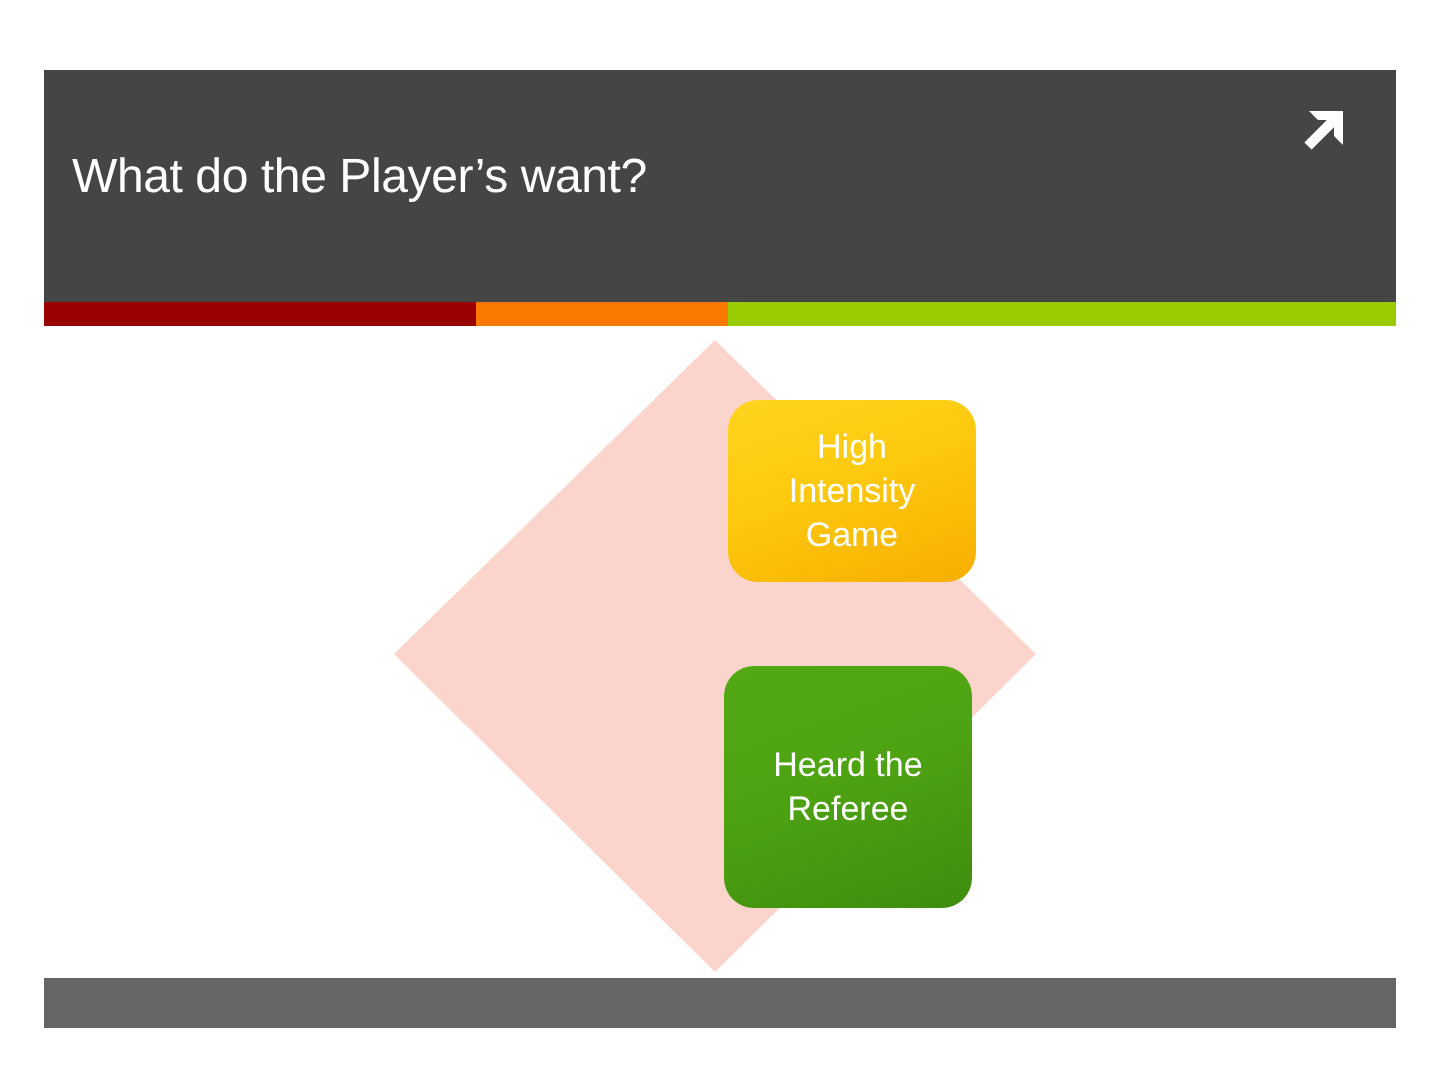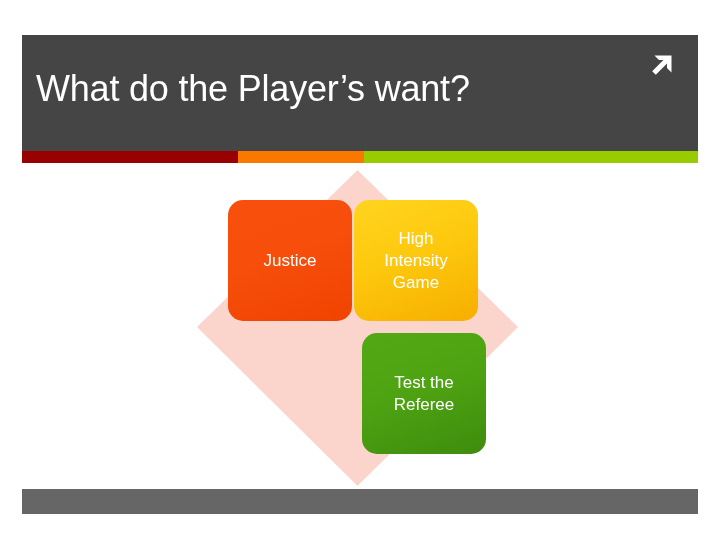--- a/index.html
+++ b/index.html
@@ -21,21 +21,21 @@
     left: 22px;
     top: 35px;
     width: 676px;
     height: 116px;
     background: #454545;
   }
   #slide-title {
     position: absolute;
     left: 14px;
     top: 34px;
-    font-size: 36px;
+    font-size: 24px;
     line-height: 40px;
     color: #ffffff;
     font-weight: 400;
     letter-spacing: -0.2px;
     white-space: nowrap;
   }
   #header-arrow-icon {
     position: absolute;
     right: 20px;
     top: 14px;
@@ -88,21 +88,21 @@
     line-height: 22px;
     font-weight: 400;
     box-sizing: border-box;
     padding: 4px;
   }
   #quad-box-justice {
     left: 31px;  top: 30px;  width: 124px; height: 121px;
     background: linear-gradient(160deg, #f94f0d 0%, #f74e0c 45%, #f04300 100%);
   }
   #quad-box-high-intensity-game {
-    left: 157px; top: 30px;  width: 124px; height: 121px;
+    left: 167px; top: 30px;  width: 124px; height: 91px;
     background: linear-gradient(160deg, #ffd41f 0%, #fdc90e 45%, #f7ae00 100%);
   }
   #quad-box-be-heard {
     left: 31px;  top: 163px; width: 124px; height: 121px;
     background: linear-gradient(160deg, #a4f500 0%, #9cee00 45%, #79c800 100%);
   }
   #quad-box-test-the-referee {
     left: 165px; top: 163px; width: 124px; height: 121px;
     background: linear-gradient(160deg, #52a914 0%, #4ea312 45%, #3e8c0d 100%);
   }
@@ -138,31 +138,28 @@
 </div>
 
 <div id="quadrant-diagram">
 
   <div id="diamond-backdrop">
     <svg width="321" height="316" viewBox="0 0 321 316" aria-hidden="true">
       <polygon points="160.5,0 321,157 160.5,316 0,157" fill="#FBD5CC"></polygon>
     </svg>
   </div>
 
-  <div class="quad-box" id="quad-box-justice">
-    <span class="quad-label">Justice</span>
-  </div>
 
   <div class="quad-box" id="quad-box-high-intensity-game">
     <span class="quad-label">High
 Intensity
 Game</span>
   </div>
 
 
   <div class="quad-box" id="quad-box-test-the-referee">
-    <span class="quad-label">Test the
+    <span class="quad-label">Heard the
 Referee</span>
   </div>
 
 </div>
 
 <div id="footer-bar" style="background: rgb(102, 102, 102);"></div>
 
 </body></html>

